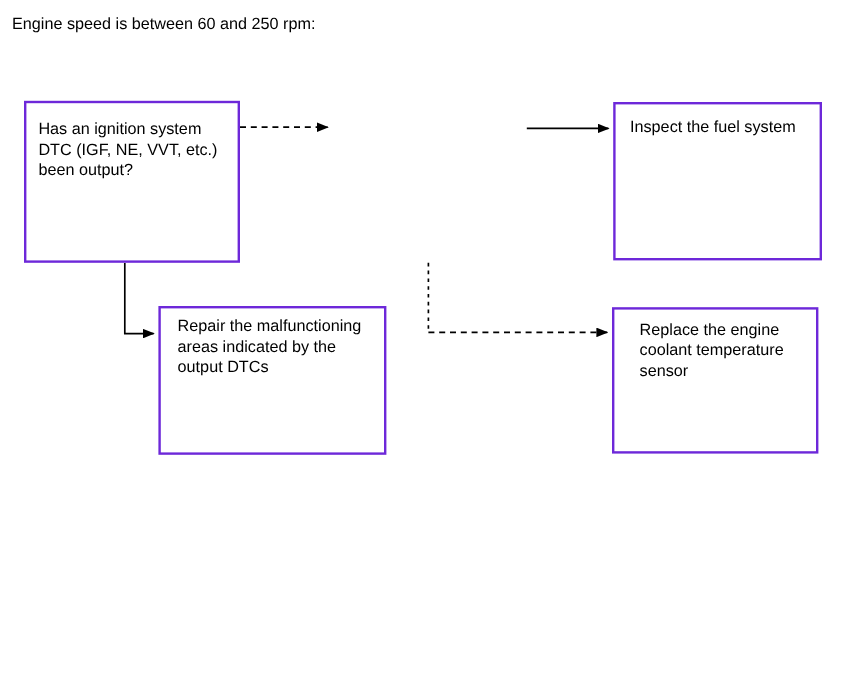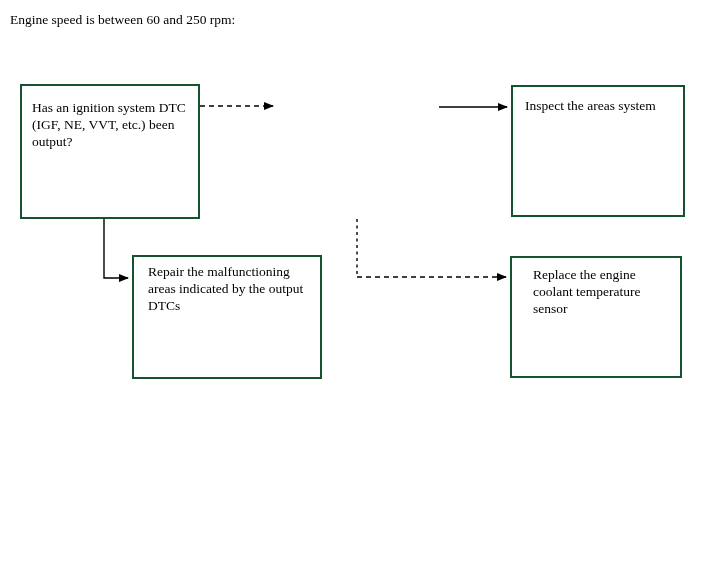--- a/index.html
+++ b/index.html
@@ -5,21 +5,21 @@
   html, body {
     margin: 0;
     padding: 0;
     background: #ffffff;
   }
   #canvas {
     position: relative;
     width: 713px;
     height: 416px;
     background: #ffffff;
-    font-family: Liberation Serif, serif;
+    font-family: Liberation Sans, sans-serif;
     color: #000000;
     overflow: hidden;
   }
   .title {
     position: absolute;
     left: 10px;
     top: 11px;
     font-size: 13.5px;
     line-height: 17px;
     white-space: nowrap;
@@ -38,21 +38,21 @@
   }
   .connectors .dashed {
     stroke-dasharray: 5 4;
   }
   .connectors .dashed-v {
     stroke-dasharray: 3 3.5;
   }
   .node {
     position: absolute;
     box-sizing: border-box;
-    border: 2px solid #14532d;
+    border: 2px solid #6d28d9;
     background: #ffffff;
     font-size: 13.5px;
     line-height: 17px;
   }
   .legend-label {
     position: absolute;
     font-size: 13.5px;
     line-height: 14px;
   }
   #node-ignition { left: 20px;  top: 84px;  width: 180px; height: 135px; padding: 13px 6px 0 10px; }
@@ -86,21 +86,21 @@
     <line class="edge dashed-v" x1="357" y1="219" x2="357" y2="277"></line>
     <line class="edge dashed" x1="357" y1="277" x2="506" y2="277" marker-end="url(#arrow)"></line>
 
     <line class="edge" x1="41" y1="453" x2="77" y2="453" marker-end="url(#arrow)"></line>
     <line class="edge dashed" x1="41" y1="510" x2="77" y2="510" marker-end="url(#arrow)"></line>
   </svg>
 
   <div class="node" id="node-ignition">Has an ignition system DTC (IGF, NE, VVT, etc.) been output?</div>
 
 
-  <div class="node" id="node-fuel">Inspect the areas system</div>
+  <div class="node" id="node-fuel">Inspect the fuel system</div>
 
   <div class="node" id="node-sensor">Replace the engine coolant temperature sensor</div>
 
   <div class="node" id="node-repair">Repair the malfunctioning areas indicated by the output DTCs</div>
 
   <span class="legend-label" id="legend-yes-label">YES</span>
 
   <span class="legend-label" id="legend-no-label">NO</span>
 
 </div>

